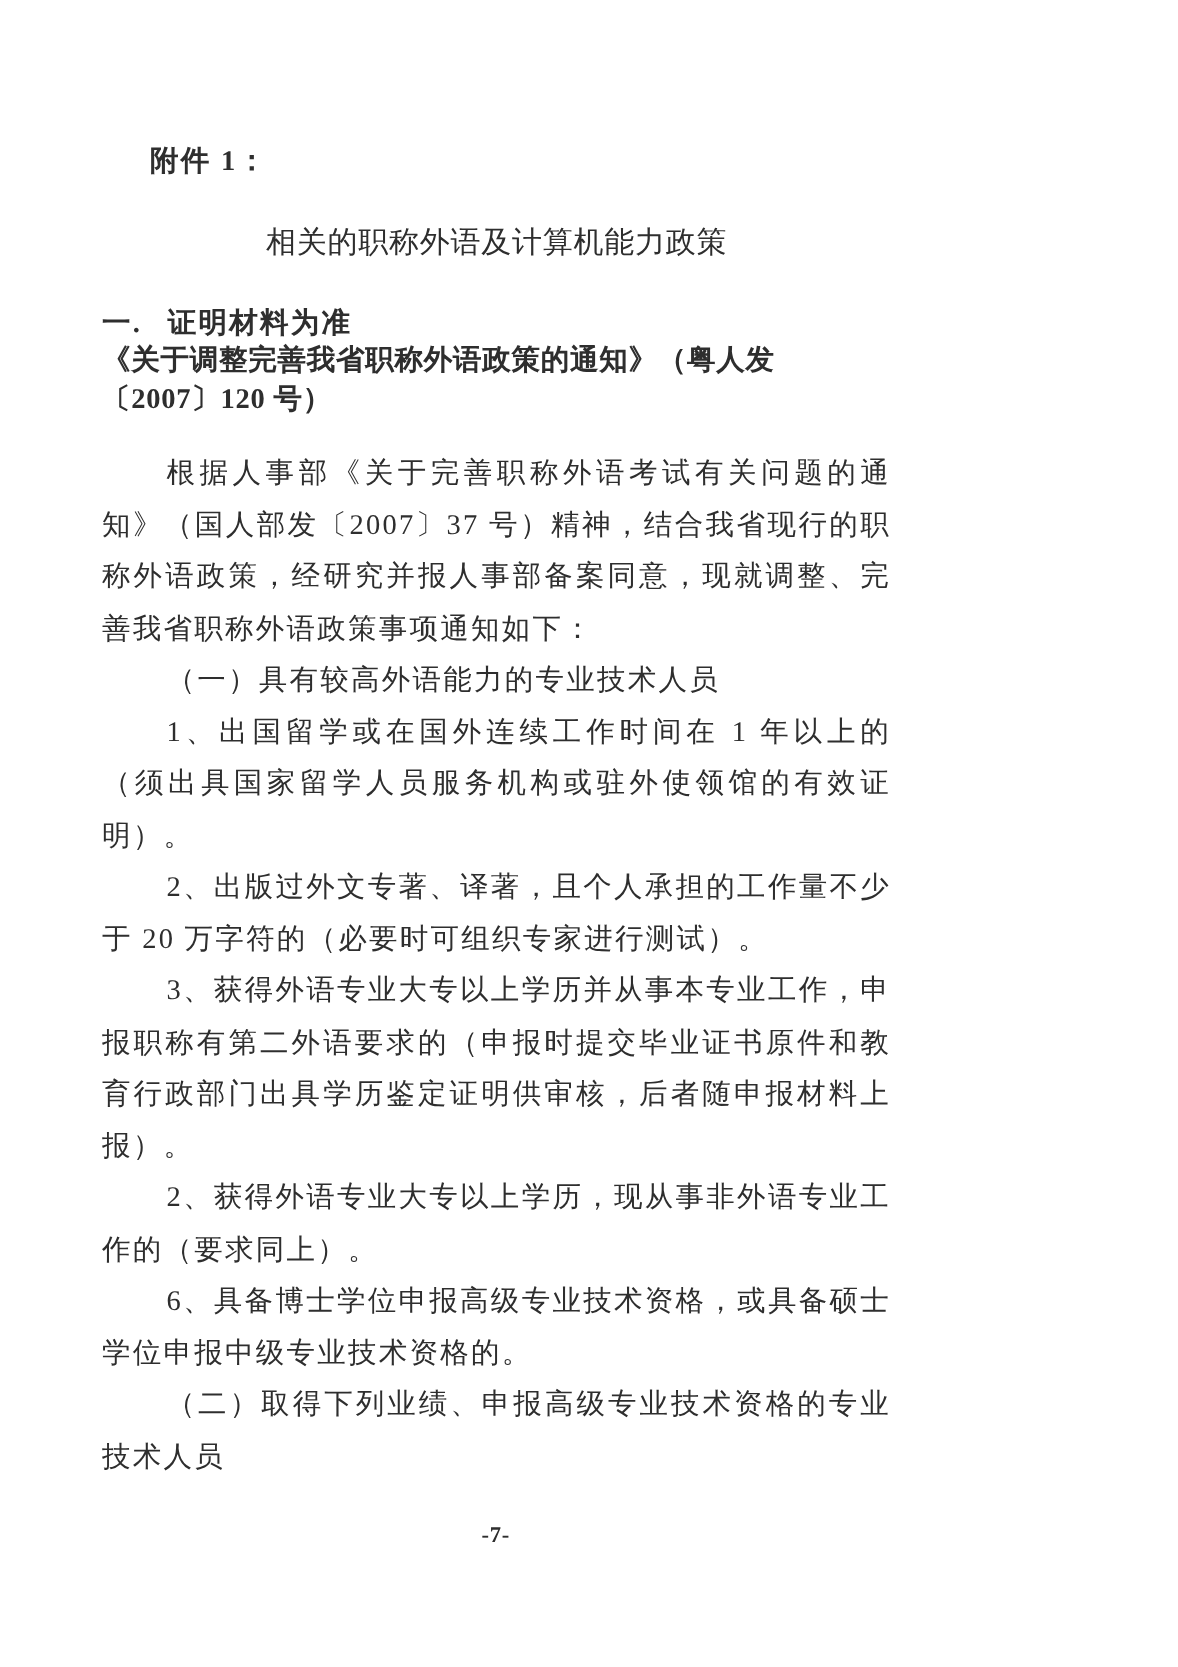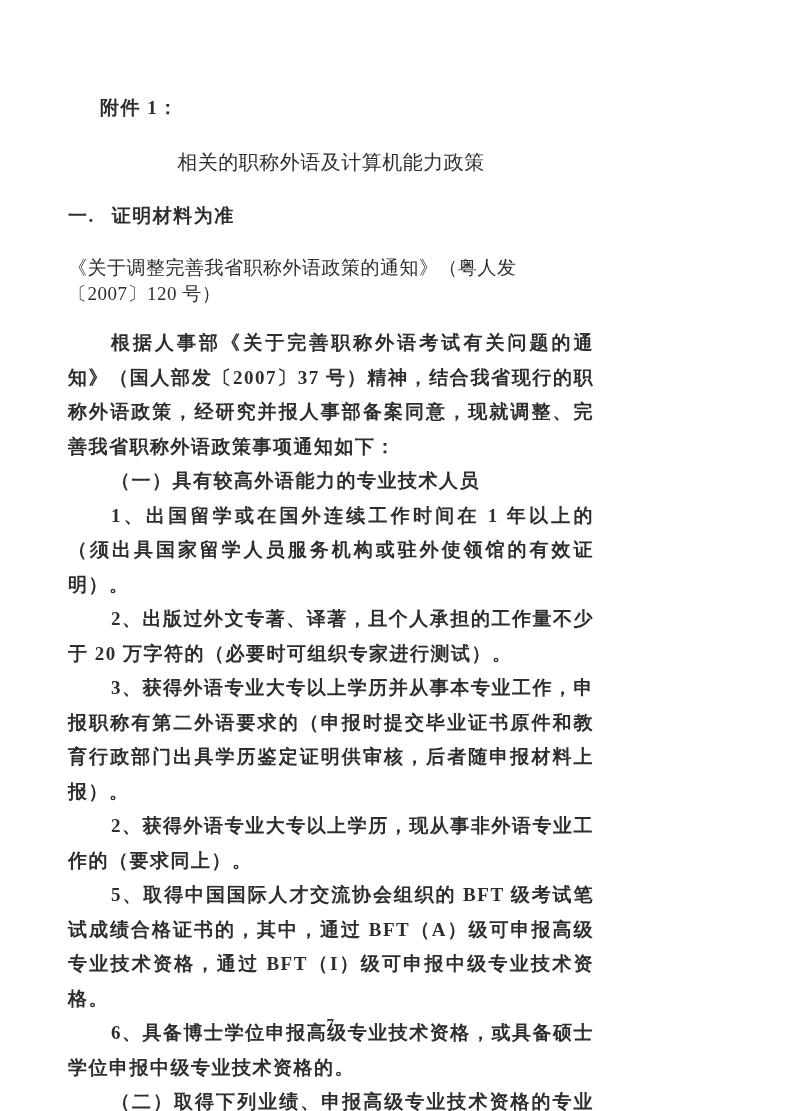--- a/index.html
+++ b/index.html
@@ -42,37 +42,35 @@
     font-weight: bold;
     line-height: 24px;
     letter-spacing: 1.5px;
     margin-top: 29px;
   }
   .section-heading .section-num {
     margin-right: 17px;
   }
   .notice-heading {
     font-size: 19px;
-    font-weight: normal;
+    font-weight: bold;
     line-height: 26px;
     letter-spacing: 0.5px;
-    margin-top: 27px;
   }
   .doc-body {
     margin-top: 19px;
   }
   .para {
     margin: 0;
     font-size: 19px;
     line-height: 34.5px;
     letter-spacing: 1.5px;
     text-align: justify;
     text-indent: 43px;
     color: #2e2e2e;
-    font-weight: bold;
   }
   .page-number {
     position: absolute;
     left: 0;
     right: 0;
     bottom: 78px;
     text-align: center;
     font-size: 15px;
     font-weight: bold;
     letter-spacing: 0.5px;
@@ -93,20 +91,19 @@
 
   <div class="notice-heading">《关于调整完善我省职称外语政策的通知》（粤人发〔2007〕120 号）</div>
 
   <div class="doc-body">
     <p class="para">根据人事部《关于完善职称外语考试有关问题的通知》（国人部发〔2007〕37 号）精神，结合我省现行的职称外语政策，经研究并报人事部备案同意，现就调整、完善我省职称外语政策事项通知如下：</p>
     <p class="para">（一）具有较高外语能力的专业技术人员</p>
     <p class="para">1、出国留学或在国外连续工作时间在 1 年以上的（须出具国家留学人员服务机构或驻外使领馆的有效证明）。</p>
     <p class="para">2、出版过外文专著、译著，且个人承担的工作量不少于 20 万字符的（必要时可组织专家进行测试）。</p>
     <p class="para">3、获得外语专业大专以上学历并从事本专业工作，申报职称有第二外语要求的（申报时提交毕业证书原件和教育行政部门出具学历鉴定证明供审核，后者随申报材料上报）。</p>
     <p class="para">2、获得外语专业大专以上学历，现从事非外语专业工作的（要求同上）。</p>
-    <p class="para">5、取得中国国际人才交流协会组织的 BFT 级考试笔试成绩合格证书的，其中，通过 BFT（A）级可申报高级专业技术资格，通过 BFT（I）级可申报中级专业技术资格。</p>
     <p class="para">6、具备博士学位申报高级专业技术资格，或具备硕士学位申报中级专业技术资格的。</p>
     <p class="para">（二）取得下列业绩、申报高级专业技术资格的专业技术人员</p>
   </div>
 
   <div class="page-number">-7-</div>
 
 </div>
 
 </body></html>

